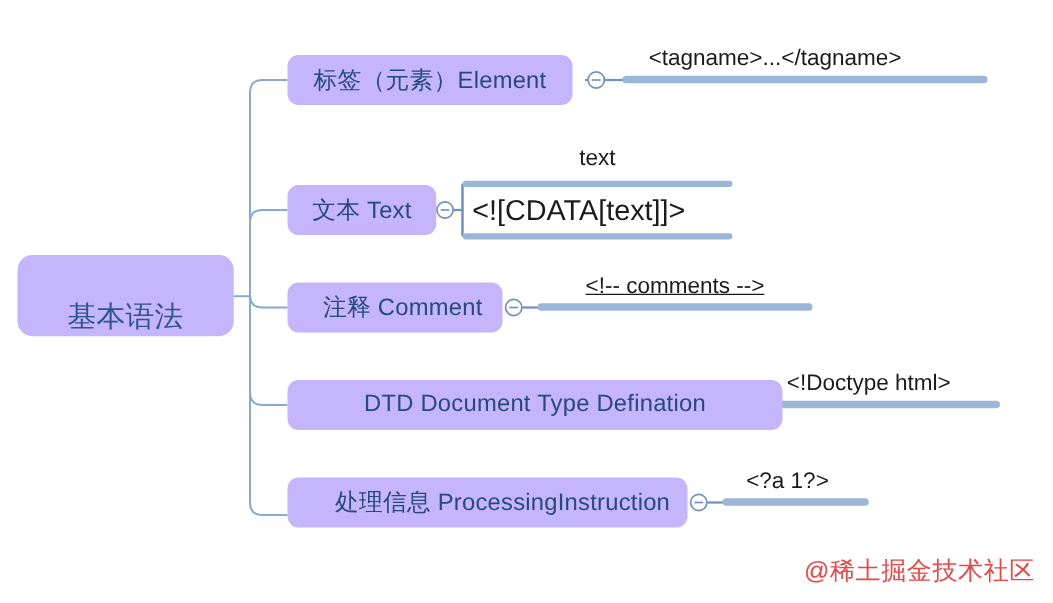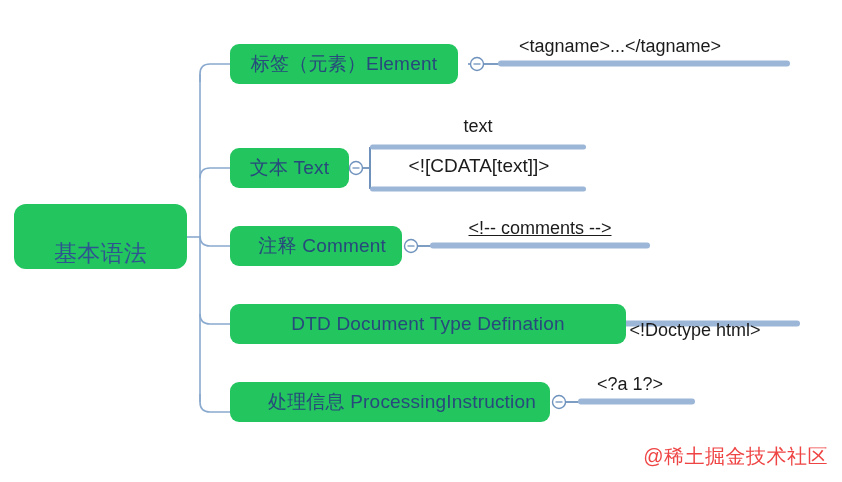--- a/index.html
+++ b/index.html
@@ -19,21 +19,21 @@
     position: absolute;
     left: 0;
     top: 0;
     width: 842px;
     height: 482px;
     pointer-events: none;
   }
   .node {
     position: absolute;
     box-sizing: border-box;
-    background: #22c55e;
+    background: #c4b5fd;
     border-radius: 9px;
     color: #28497c;
     display: flex;
     align-items: center;
     justify-content: center;
     white-space: nowrap;
     letter-spacing: 0.2px;
   }
   .node-root {
     left: 14px;
@@ -58,23 +58,23 @@
 
   .leaf-label {
     position: absolute;
     color: #1b1b1b;
     font-size: 18px;
     white-space: nowrap;
     text-align: center;
   }
   .l-tagname  { left: 480px; top: 36px;  width: 280px; }
   .l-text     { left: 372px; top: 116px; width: 212px; }
-  .l-cdata    { left: 376px; top: 155px; width: 206px; font-size: 19px; }
+  .l-cdata    { left: 360px; top: 155px; width: 206px; font-size: 23px; }
   .l-comment  { left: 430px; top: 218px; width: 220px; text-decoration: underline; }
-  .l-doctype  { left: 590px; top: 296px; width: 210px; margin-top: 24px; }
+  .l-doctype  { left: 590px; top: 296px; width: 210px; }
   .l-pi       { left: 560px; top: 374px; width: 140px; }
 
   .watermark {
     position: absolute;
     right: 14px;
     bottom: 12px;
     color: #ef4444;
     font-size: 20px;
     white-space: nowrap;
     letter-spacing: 0.5px;

